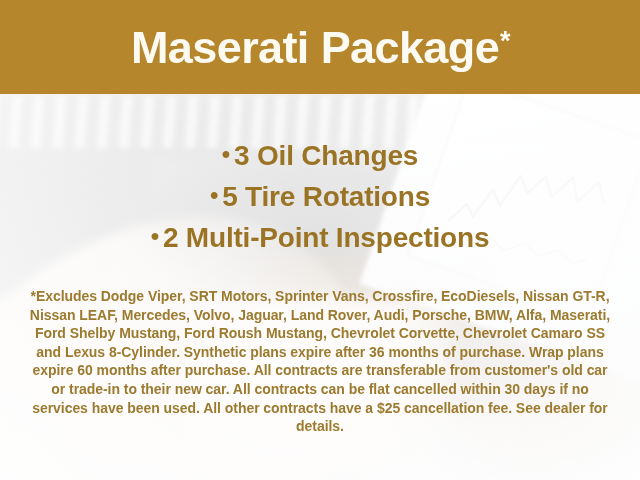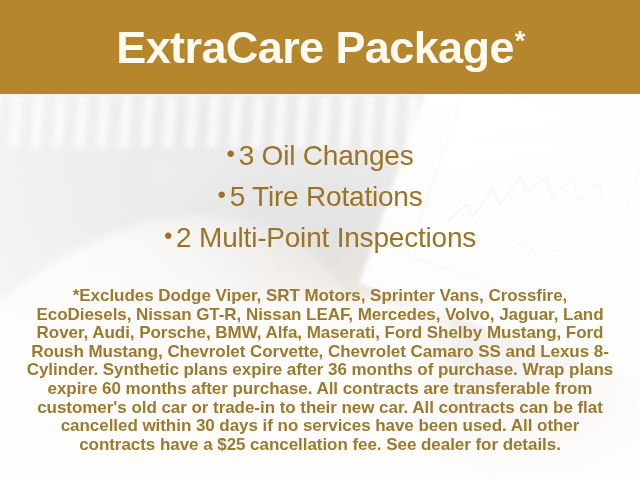--- a/index.html
+++ b/index.html
@@ -177,42 +177,42 @@
     position: absolute;
     left: 0;
     top: 136px;
     width: 640px;
     z-index: 4;
     text-align: center;
   }
   .benefit-line {
     color: #9a7424;
     font-size: 28px;
-    font-weight: normal;
+    font-weight: bold;
     letter-spacing: -0.2px;
     line-height: 40px;
     white-space: nowrap;
   }
   .benefit-line .dot {
     font-size: 24px;
     position: relative;
     top: -3px;
     margin-right: 4px;
   }
 
   
   .disclaimer {
     position: absolute;
     left: 24px;
     top: 287px;
     width: 592px;
     z-index: 4;
     text-align: center;
     color: #9c7a2e;
-    font-size: 17px;
+    font-size: 14px;
     font-weight: bold;
     line-height: 18.6px;
     letter-spacing: -0.05px;
   }
   .disclaimer p {
     margin: 0;
   }
 </style>
 </head>
 <body>
@@ -234,21 +234,21 @@
       <polyline points="4,112 20,104 34,110 50,98 66,106 84,92 100,100 118,88 136,96 148,86" fill="none" stroke="#9a9ca3" stroke-width="1.5"></polyline>
     </svg>
     <div class="bg-arm"></div>
     <div class="bg-hand"></div>
     <div class="photo-wash"></div>
     <div class="photo-wash-2"></div>
   </div>
 
   <div class="header-band">
     <div class="header-title">
-      <span>ExtraCare Package</span><span class="asterisk">*</span>
+      <span>Maserati Package</span><span class="asterisk">*</span>
     </div>
   </div>
 
   <div class="benefits">
     <div class="benefit-line">
       <span class="dot">•</span><span>3 Oil Changes</span>
     </div>
     <div class="benefit-line">
       <span class="dot">•</span><span>5 Tire Rotations</span>
     </div>

